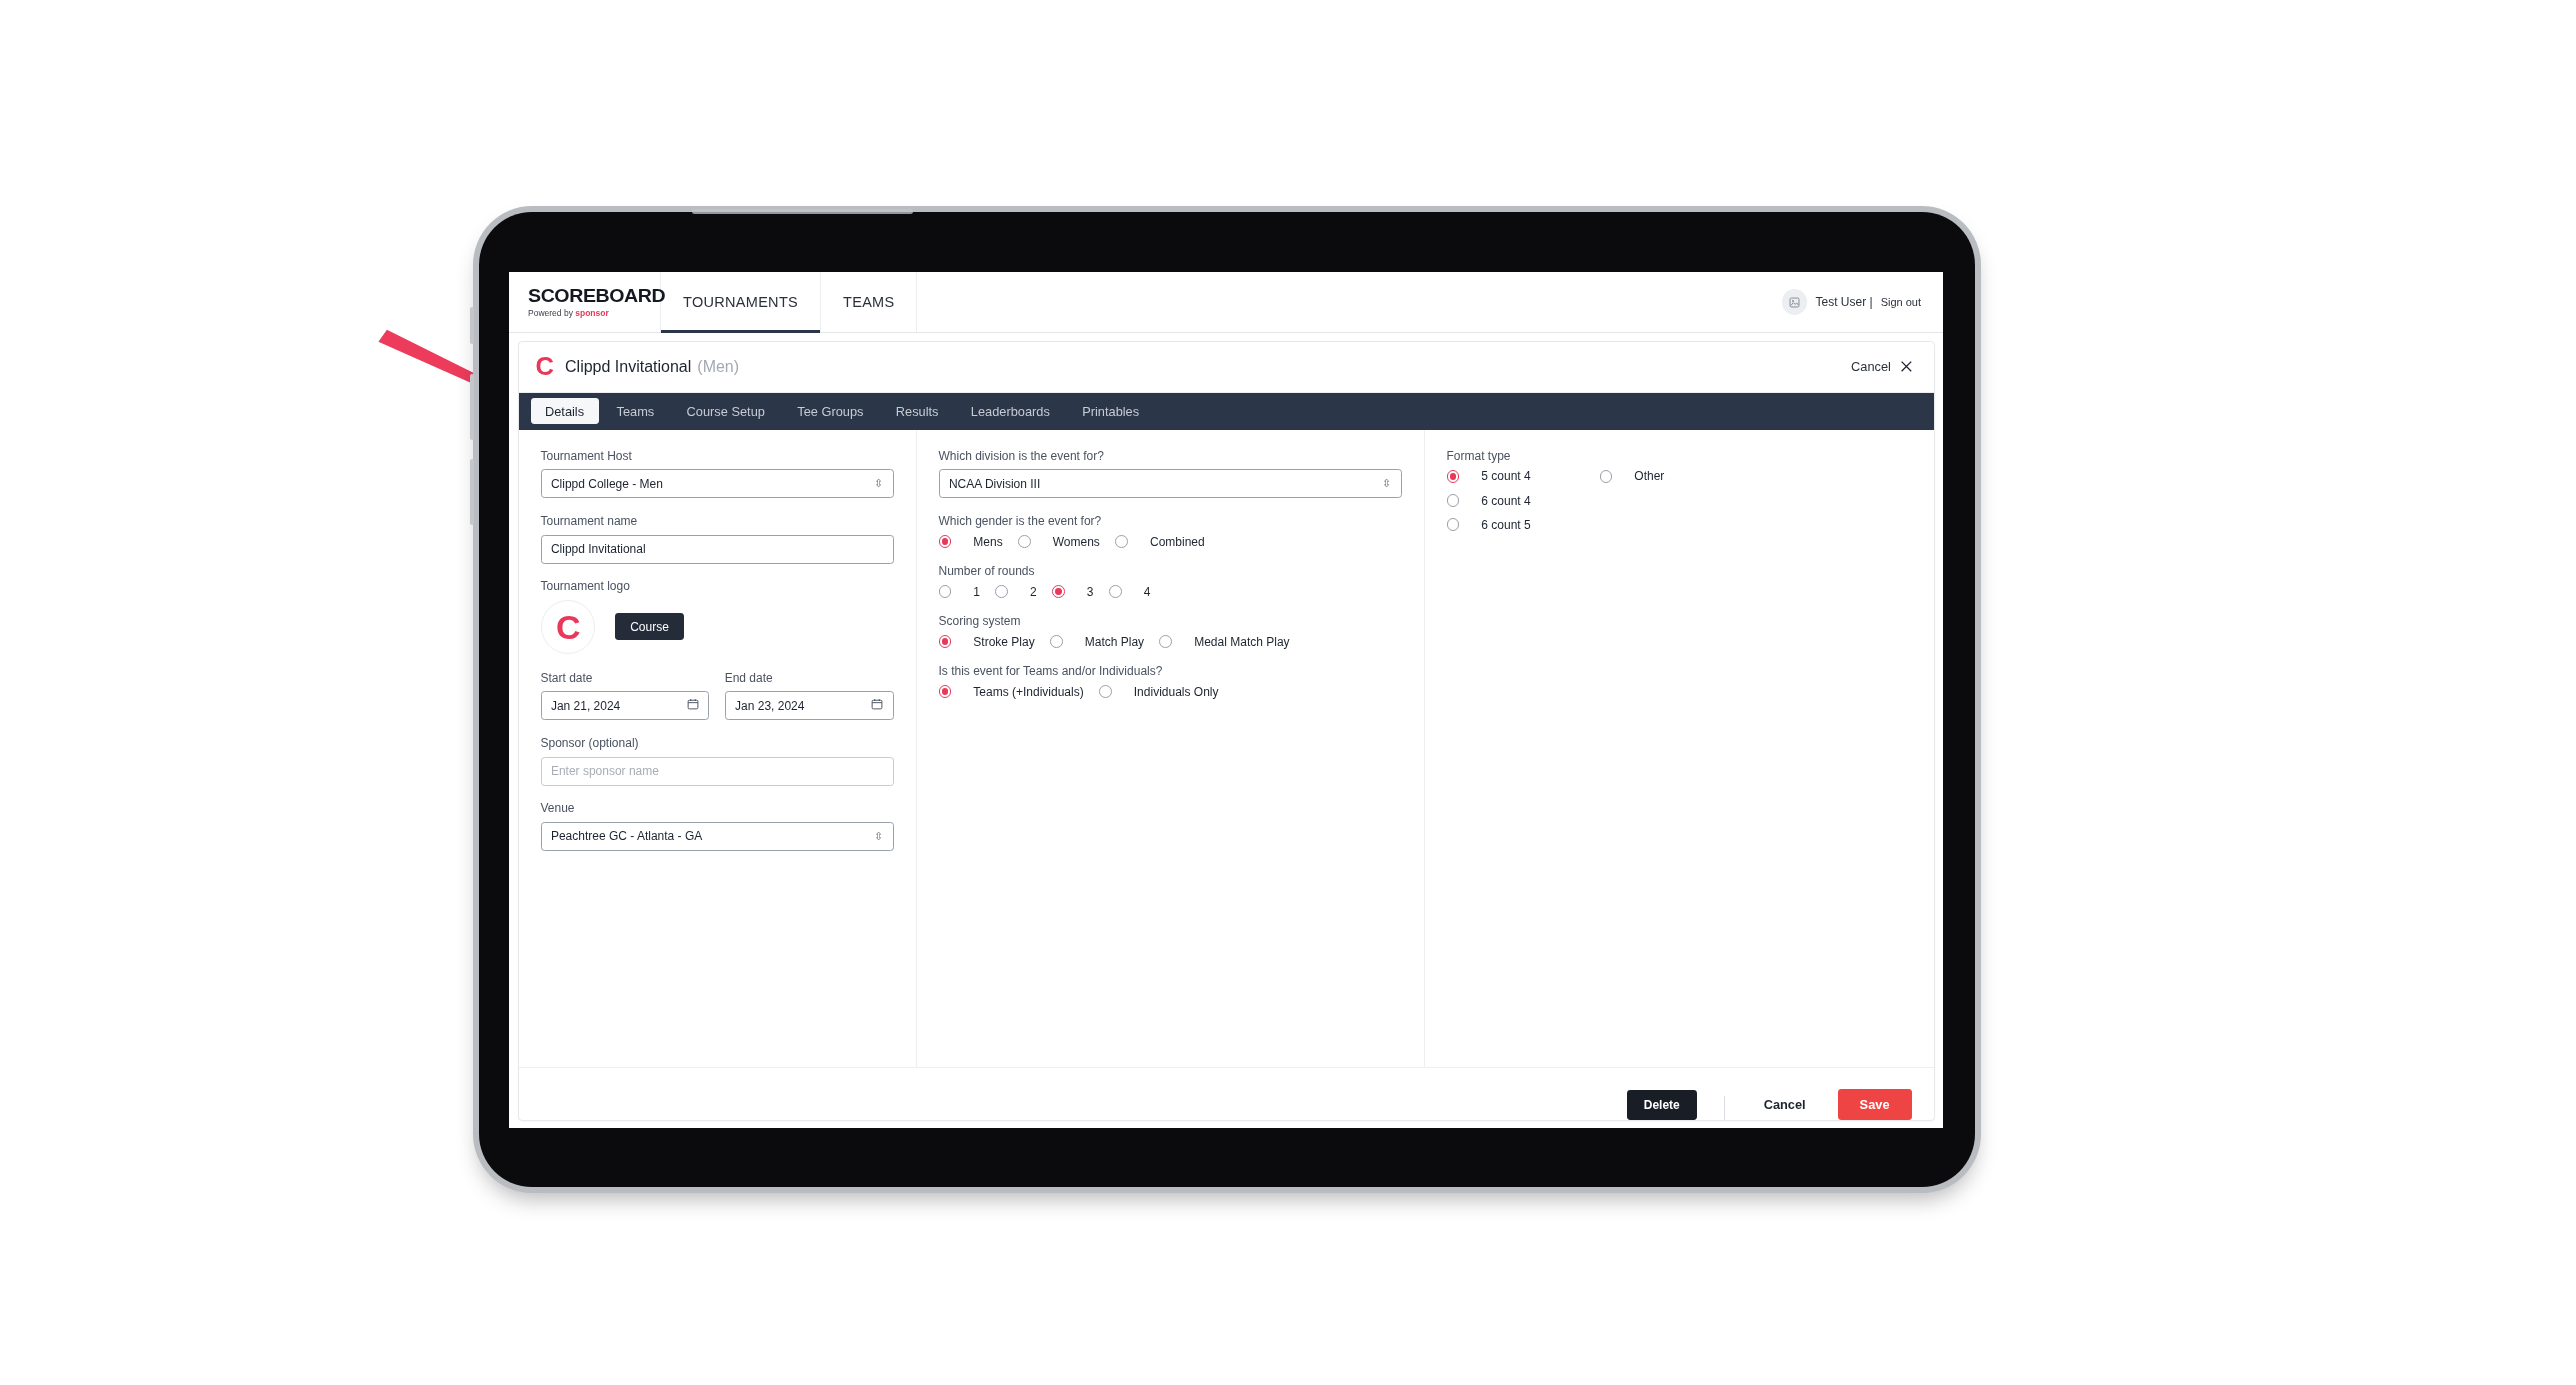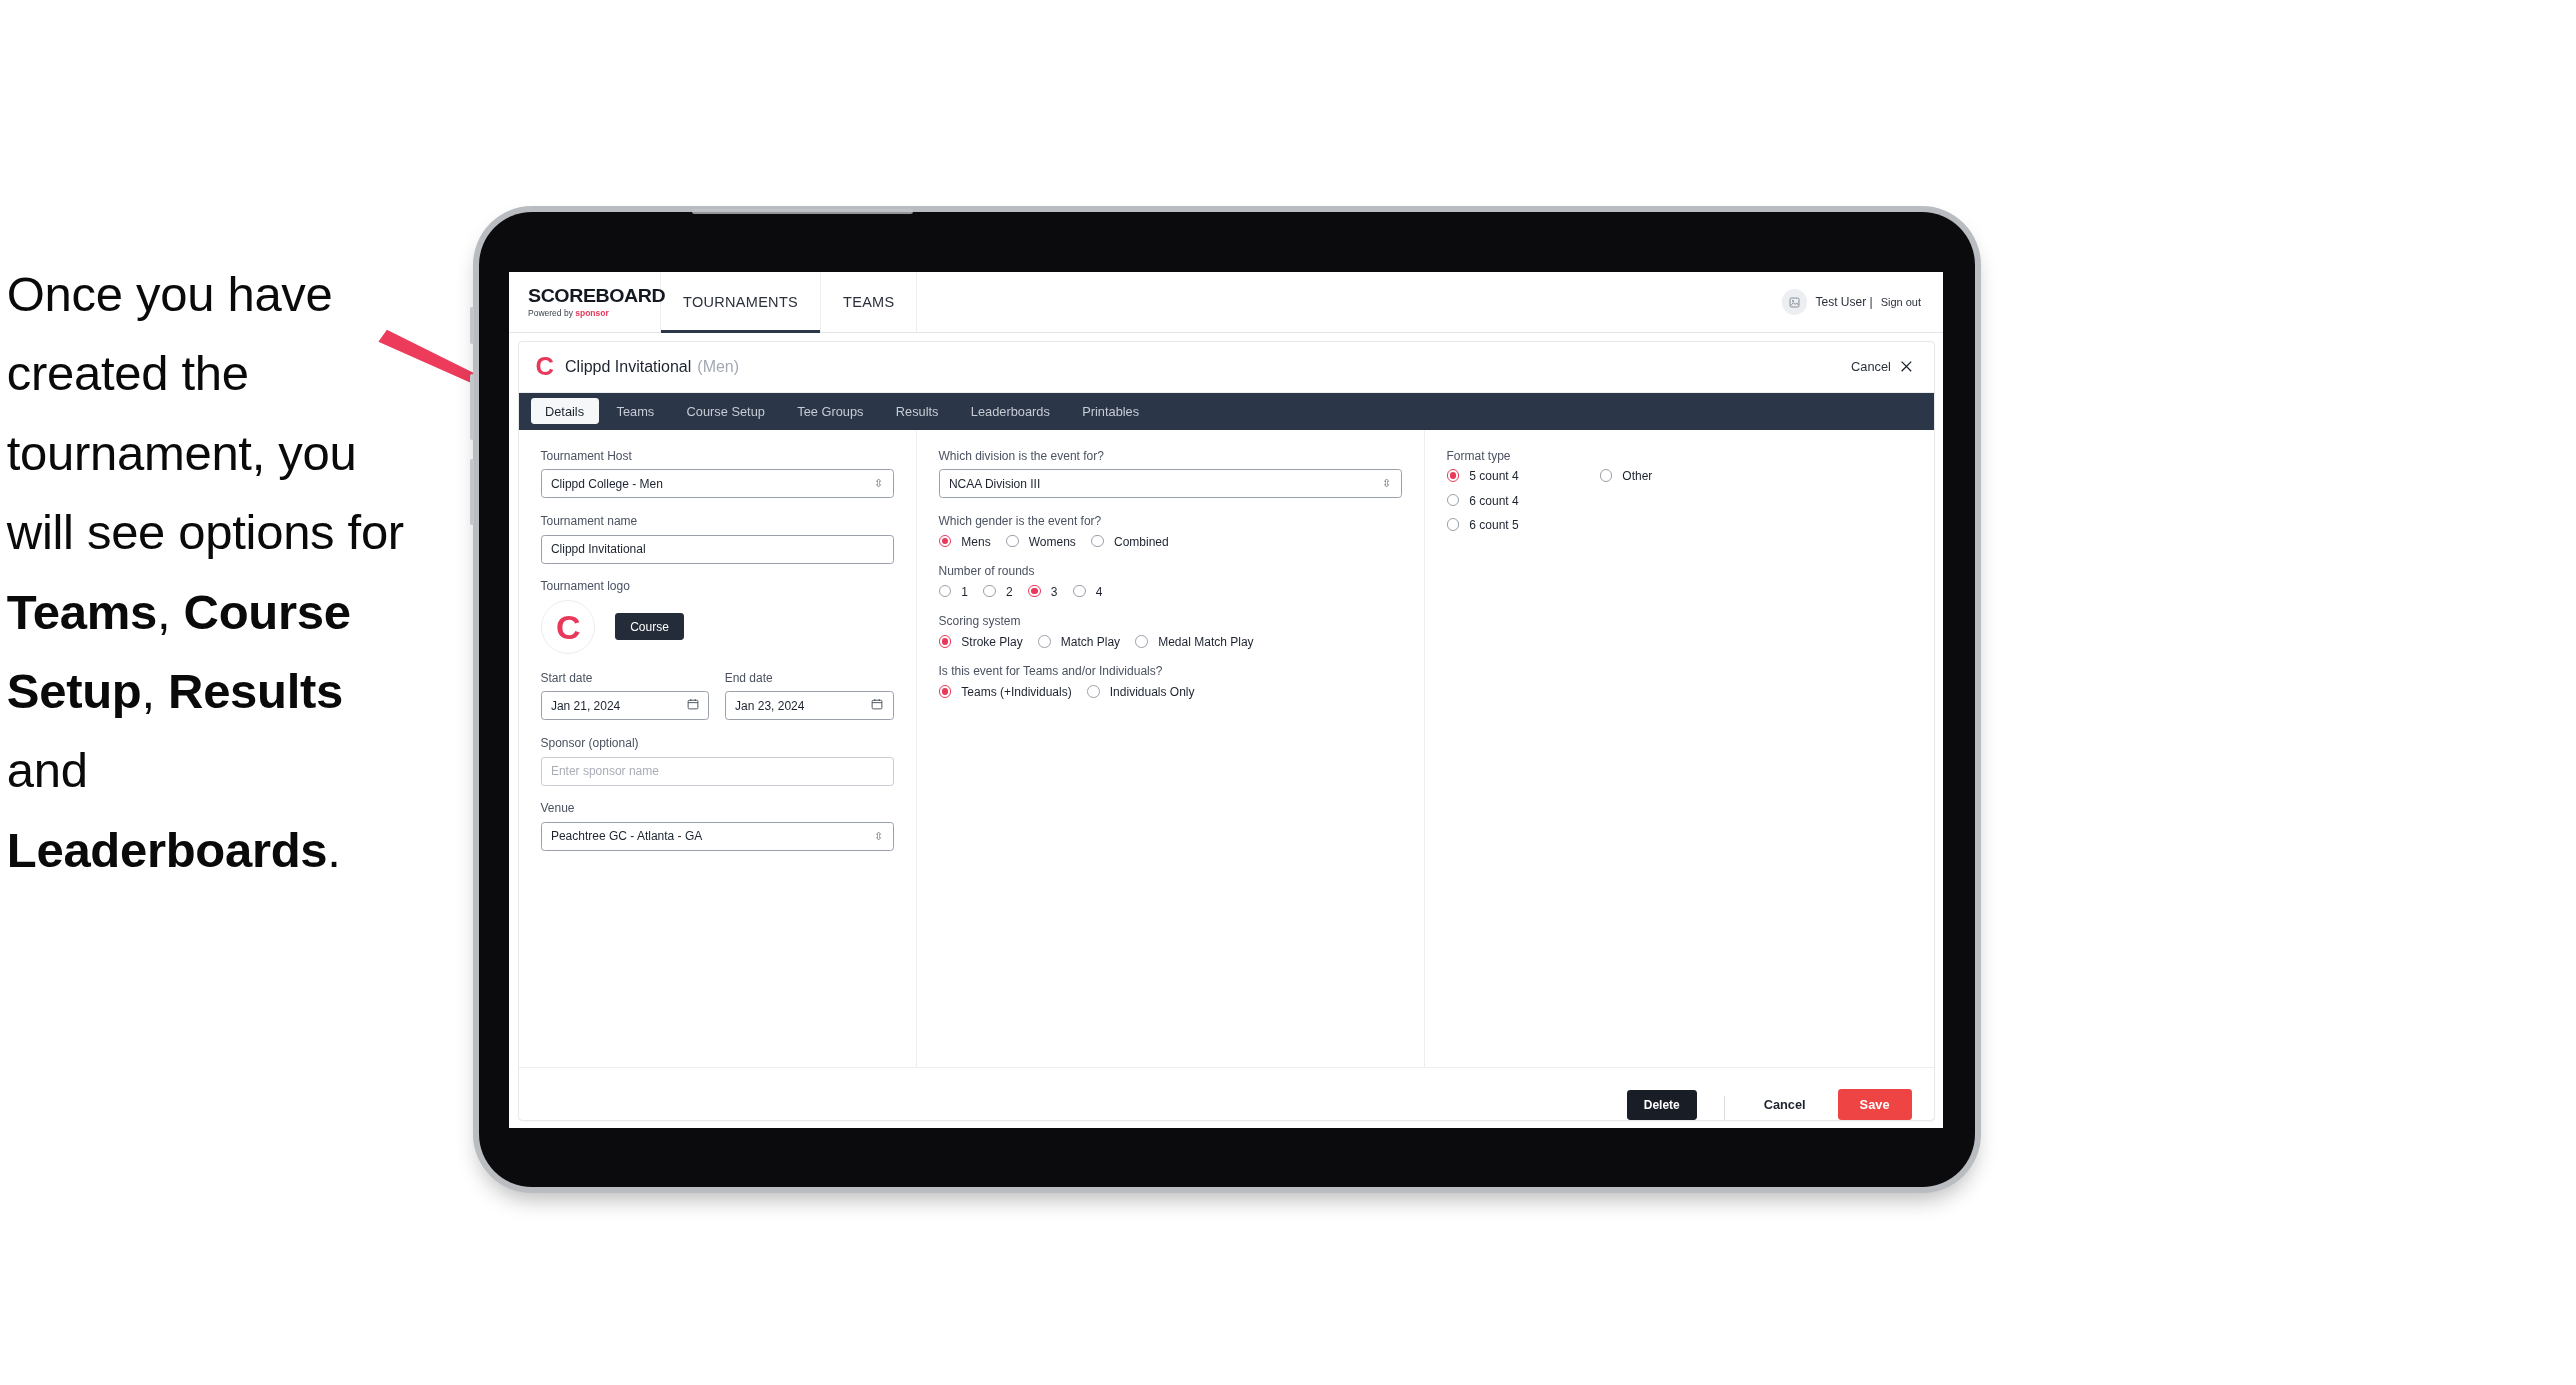--- a/index.html
+++ b/index.html
@@ -169,21 +169,21 @@
     background: #252c39; color: #fff; font-size: 12px;
     padding: 6.8px 15.3px; border-radius: 3.4px; border: none; cursor: pointer;
     font-family: "Liberation Sans", sans-serif;
   }
 
   .date-row { display: flex; gap: 15.3px; }
   .date-col { flex: 1; }
 
   
   .radio-row { display: flex; align-items: center; flex-wrap: wrap; gap: 6.8px 15.3px; }
-  .radio { display: flex; align-items: flex-start; gap: 10px; cursor: pointer; }
+  .radio { display: flex; align-items: center; gap: 22px; cursor: pointer; }
   .dot {
     width: 12.8px; height: 12.8px; border-radius: 50%;
     border: 1.3px solid #9aa0aa; background: #fff;
     display: flex; align-items: center; justify-content: center; flex: none;
   }
   .dot.on { border-color: #e8395b; }
   .dot.on::after {
     content: ""; width: 6.8px; height: 6.8px; border-radius: 50%; background: #e8395b;
   }
   .radio span { font-size: 12px; color: #1d2430; white-space: nowrap; }
@@ -213,23 +213,20 @@
     background: #ef4444; color: #fff; font-size: 12.8px; font-weight: 700;
     padding: 7.7px 22px; border-radius: 3.4px; border: none; cursor: pointer;
     margin-left: 12px; font-family: "Liberation Sans", sans-serif;
   }
 </style>
 </head>
 <body>
 
 <div class="stage">
 
-  <div class="annotation">
-    <span>Once you have created the tournament, you will see options for </span><b>Teams</b><span>, </span><b>Course Setup</b><span>, </span><b>Results</b><span> and </span><b>Leaderboards</b><span>.</span>
-  </div>
 
   <svg class="arrow" viewBox="0 0 360 200">
     <defs></defs>
     <path d="M4 22 L292 150 L275 173 L330 186 L318 128 L302 151 L14 8 Z" fill="#ed3b5c"></path>
     <polygon points="330,186 262,166 310,124" fill="#ed3b5c"></polygon>
   </svg>
 
   <div class="tablet">
     <div class="topnotch"></div>
     <div class="sidebtn b1"></div>

